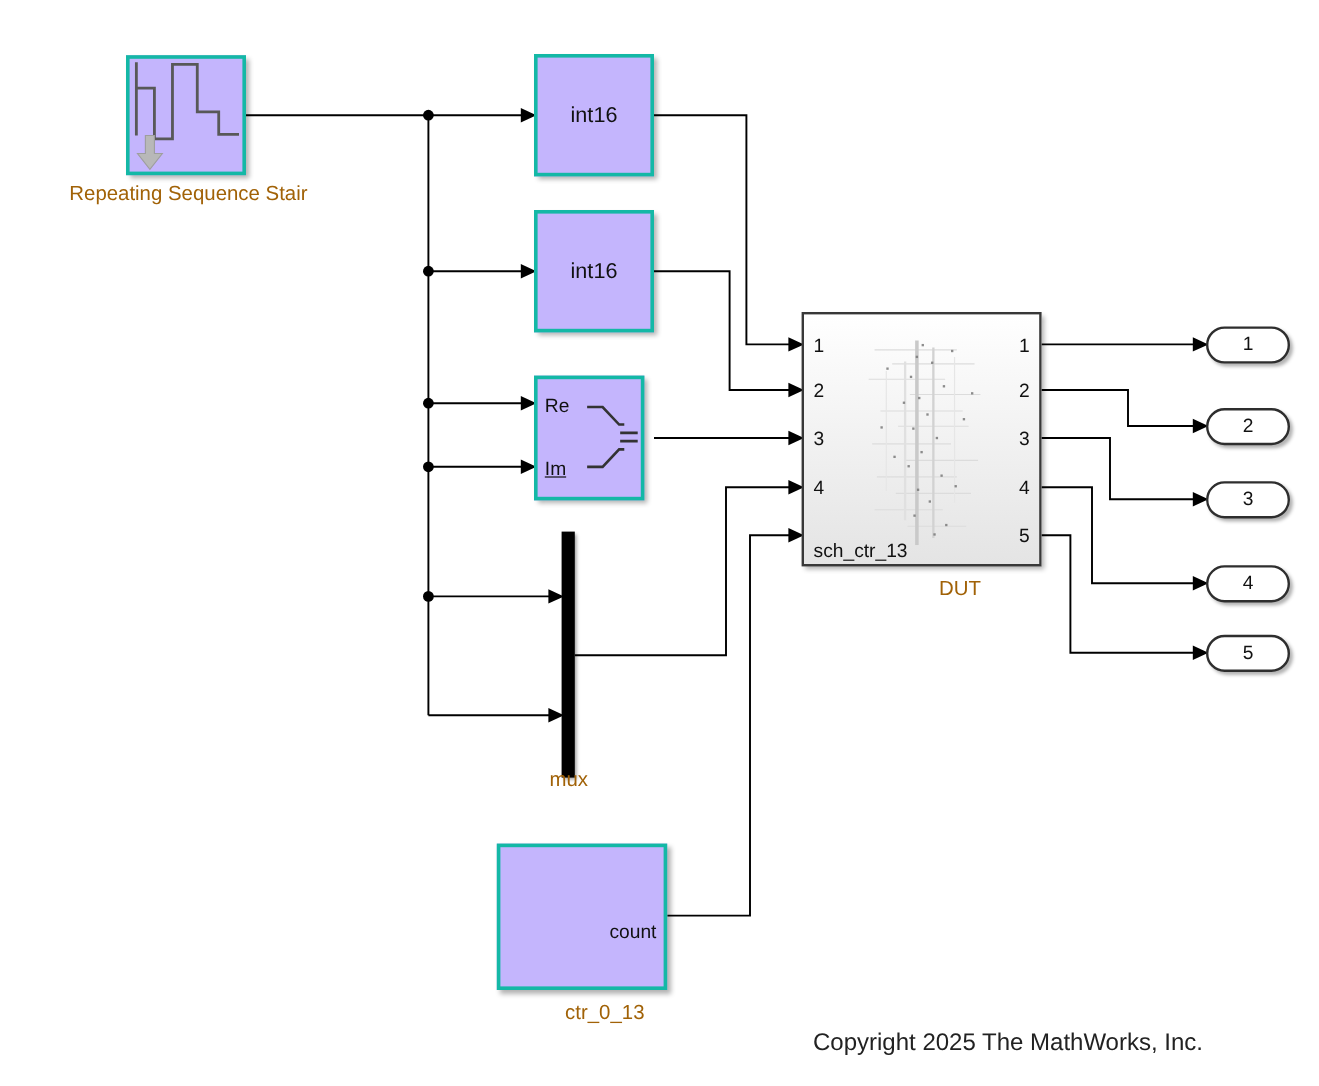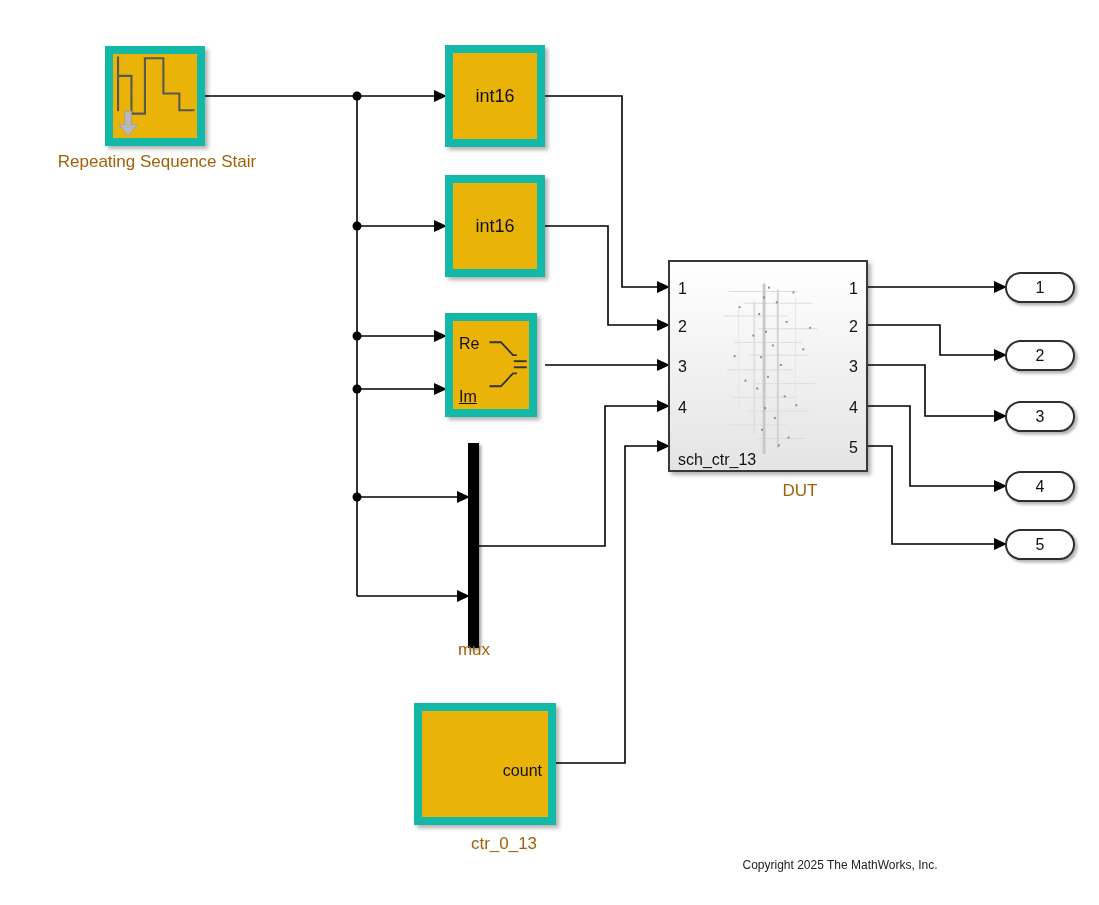--- a/index.html
+++ b/index.html
@@ -5,21 +5,21 @@
   html,body{margin:0;padding:0;background:#ffffff;}
   .canvas{
     position:relative;width:1099px;height:905px;background:#ffffff;overflow:hidden;
     font-family:"Liberation Sans", sans-serif;color:#111;
   }
   .wire-layer{position:absolute;left:0;top:0;width:1099px;height:905px;}
   .wire path{stroke:#000;stroke-width:1.6;fill:none;}
   .wire polygon{fill:#000;stroke:none;}
   .branch-dot{fill:#000;}
   .block{
-    position:absolute;background:#eab308;border:8px solid #14b8a6;box-sizing:border-box;
+    position:absolute;background:#c4b5fd;border:3px solid #14b8a6;box-sizing:border-box;
     box-shadow:3px 3px 4px rgba(0,0,0,.3);
   }
   .centered-text{display:flex;align-items:center;justify-content:center;}
   .block-label{
     position:absolute;transform:translateX(-50%);font-size:17px;line-height:1.2;
     white-space:nowrap;color:#a16207;
   }
   .port-label{
     position:absolute;font-size:16px;line-height:1;transform:translateY(-50%);
     white-space:nowrap;color:#111;
@@ -31,21 +31,21 @@
   .dut{
     background:linear-gradient(#ffffff, #e4e4e4);
     border:2px solid #383838;
   }
   .outport{
     position:absolute;width:70px;height:31px;box-sizing:border-box;background:#fff;
     border:2px solid #2e2e2e;border-radius:17px;font-size:16px;
     box-shadow:2.5px 2.5px 3px rgba(0,0,0,.3);
   }
   .annotation{
-    position:absolute;transform:translateX(-50%);font-size:12px;color:#222;white-space:nowrap;
+    position:absolute;transform:translateX(-50%);font-size:20px;color:#222;white-space:nowrap;
   }
   .icon-fill{position:absolute;left:0;top:0;width:100%;height:100%;}
 </style>
 </head>
 <body>
 
 <div class="canvas">
 
   <svg class="wire-layer" viewBox="0 0 1099 905">
 
@@ -140,21 +140,21 @@
         <path d="M80 47 H97"></path>
         <path d="M80 55 H97"></path>
       </g>
     </svg>
   </div>
 
   <div class="mux-bar" style="left:468px;top:443px;width:11px;height:205px;"></div>
   <div class="block-label" style="left:474px;top:640px;">mux</div>
 
   <div class="block" style="left:414px;top:703px;width:142px;height:122px;">
-    <div class="port-label" style="right:6px;top:60px;margin-left:44px;">count</div>
+    <div class="port-label" style="right:6px;top:72px;margin-left:44px;">count</div>
   </div>
   <div class="block-label" style="left:504px;top:834px;">ctr_0_13</div>
 
   <div class="block dut" style="left:668px;top:260px;width:200px;height:212px;">
     <svg class="icon-fill" viewBox="0 0 200 212">
       <g stroke="#dcdcdc" stroke-width="1">
         <line x1="60" y1="30" x2="130" y2="30"></line>
           <line x1="75" y1="42" x2="145" y2="42"></line>
         <line x1="55" y1="55" x2="120" y2="55"></line>
           <line x1="90" y1="68" x2="150" y2="68"></line>

